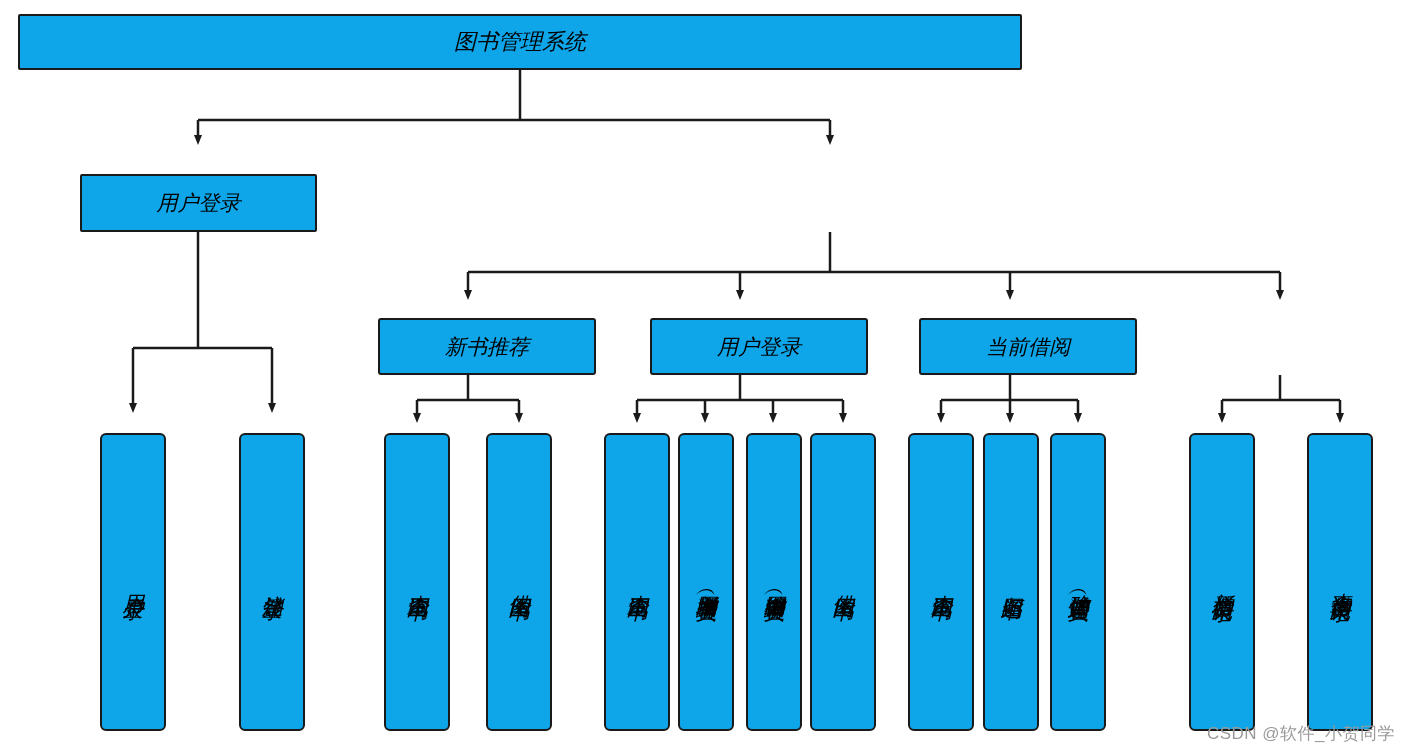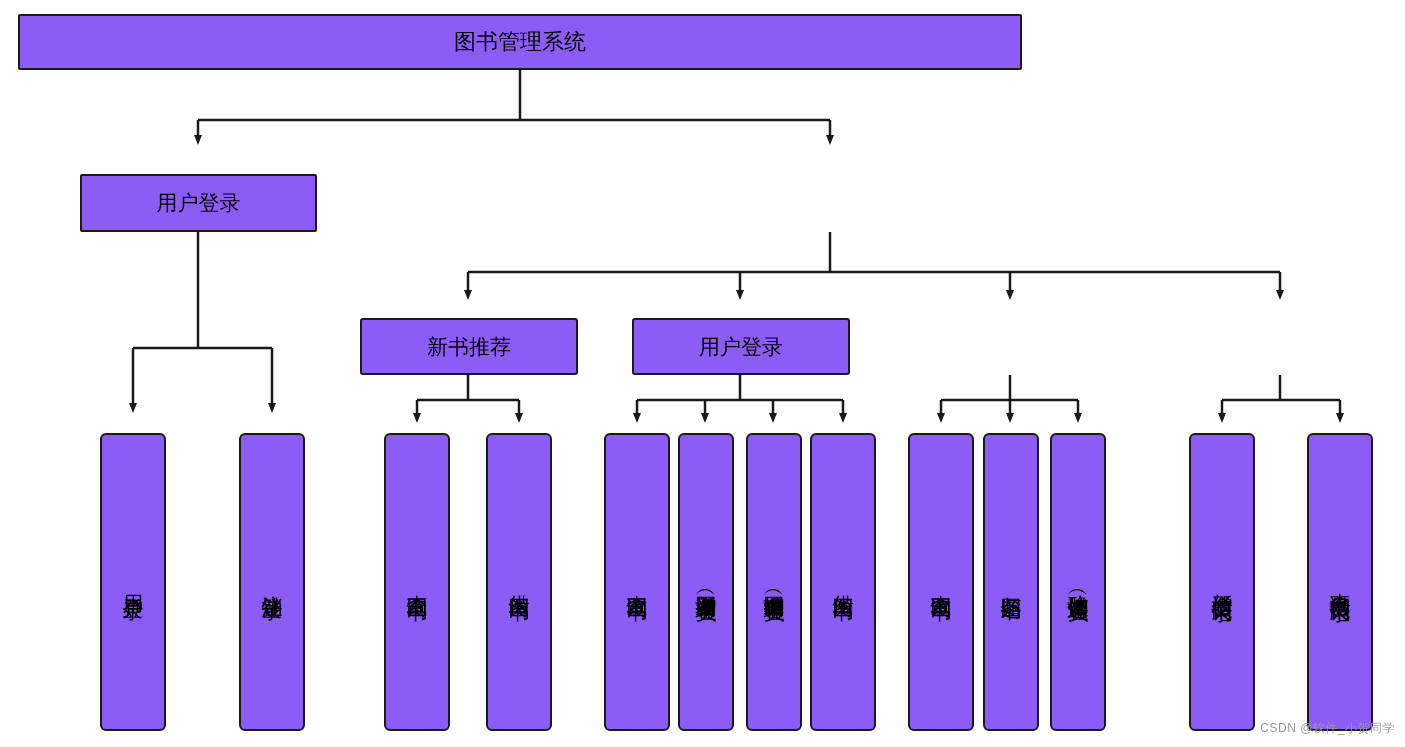--- a/index.html
+++ b/index.html
@@ -14,38 +14,40 @@
   #canvas {
     position: relative;
     width: 1405px;
     height: 747px;
     background: #ffffff;
     overflow: hidden;
   }
   .node {
     position: absolute;
     border: 2px solid #1a1a1a;
-    background: #8b5cf6;
+    background: #0ea5e9;
     box-sizing: border-box;
     display: flex;
     align-items: center;
     justify-content: center;
     text-align: center;
+    font-style: italic;
   }
   .node.level1 {
     border-radius: 2px;
     font-size: 22px;
   }
   .node.level2 {
     border-radius: 2px;
     font-size: 21px;
   }
   .node.level3 {
     border-radius: 3px;
     font-size: 21px;
+    margin-left: 18px;
   }
   .node.leaf {
     border-radius: 6px;
     font-size: 21px;
   }
   .vtext {
     writing-mode: vertical-rl;
     text-orientation: upright;
     letter-spacing: 2px;
     line-height: 1.05;
@@ -58,22 +60,22 @@
     position: absolute;
     left: 0;
     top: 0;
     width: 1405px;
     height: 747px;
     pointer-events: none;
   }
   .watermark {
     position: absolute;
     right: 10px;
-    bottom: 10px;
-    font-size: 12px;
+    bottom: 2px;
+    font-size: 17px;
     color: #9a9a9a;
     letter-spacing: 0.5px;
   }
 </style>
 </head>
 <body>
 
 <div id="canvas">
 
   <svg class="links" xmlns="http://www.w3.org/2000/svg">
@@ -133,20 +135,23 @@
   <div class="node level2" style="left:80px; top:174px; width:237px; height:58px;">
     <span>用户登录</span>
   </div>
 
   <div class="node level3" style="left:360px; top:318px; width:218px; height:57px;">
     <span>新书推荐</span>
   </div>
   <div class="node level3" style="left:632px; top:318px; width:218px; height:57px;">
     <span>用户登录</span>
   </div>
+  <div class="node level3" style="left:901px; top:318px; width:218px; height:57px;">
+    <span>当前借阅</span>
+  </div>
 
   <div class="node leaf" style="left:100px; top:433px; width:66px; height:298px;">
     <span class="vtext">用户登录</span>
   </div>
   <div class="node leaf" style="left:239px; top:433px; width:66px; height:298px;">
     <span class="vtext">注销登录</span>
   </div>
 
   <div class="node leaf" style="left:384px; top:433px; width:66px; height:298px;">
     <span class="vtext">查询图书</span>

